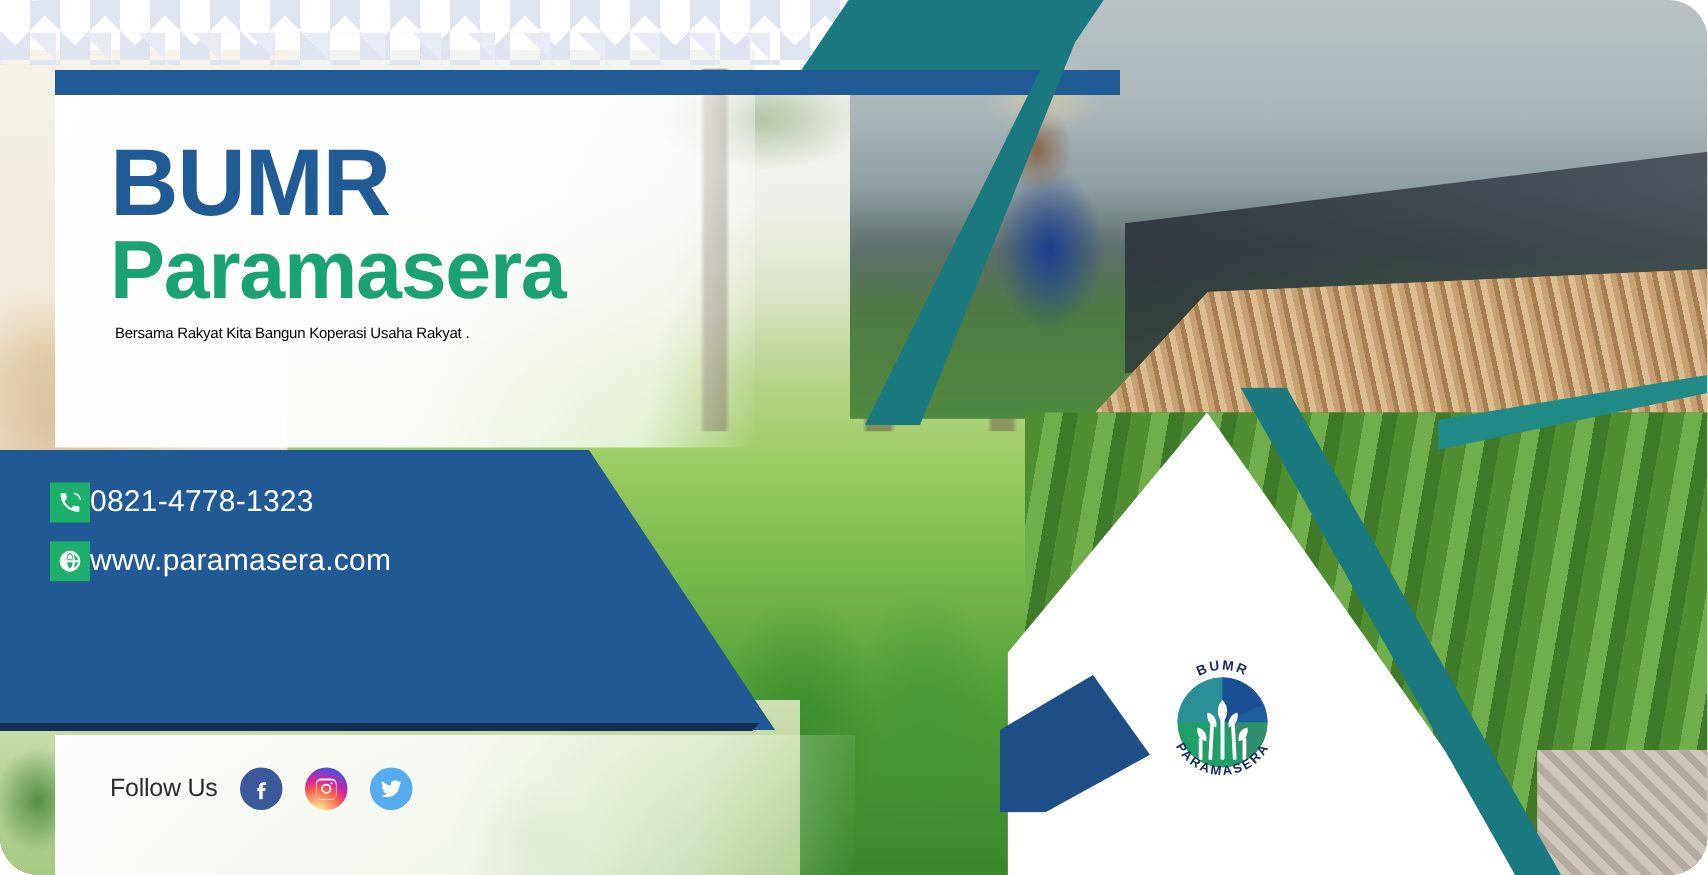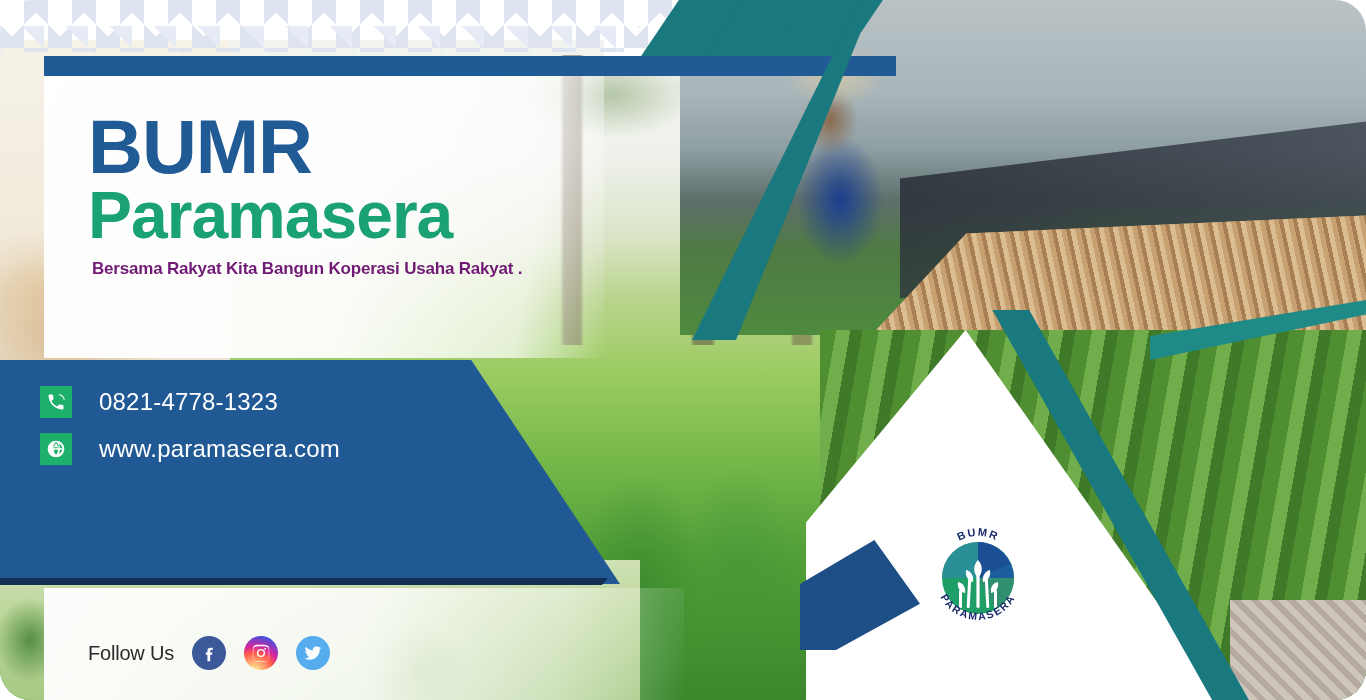--- a/index.html
+++ b/index.html
@@ -117,30 +117,30 @@
 
   
   #contact-panel{position:absolute;left:0;top:360px;width:620px;height:224px;background:#215994;
     clip-path:polygon(0% 0%, 76% 0%, 100% 100%, 0% 100%);}
   #contact-panel-shadow{position:absolute;left:0;top:578px;width:608px;height:7px;background:#132f54;
     clip-path:polygon(0% 0%, 100% 0%, 99% 100%, 0% 100%);}
   #contact-list{position:absolute;left:40px;top:378px;width:520px;}
   .contact-row{display:flex;align-items:center;height:47px;margin-bottom:0;}
   .badge{width:32px;height:32px;background:#1db06a;display:flex;align-items:center;justify-content:center;flex:0 0 auto;}
   .badge svg{width:20px;height:20px;fill:#ffffff;}
-  .contact-text{color:#ffffff;font-size:24px;letter-spacing:.2px;margin-left:27px;white-space:nowrap;}
+  .contact-text{color:#ffffff;font-size:24px;letter-spacing:.2px;white-space:nowrap;}
 
   
   #headline{position:absolute;left:88px;top:112px;width:520px;}
   #title-main{font-size:76px;font-weight:bold;color:#215b96;letter-spacing:-1px;line-height:.92;margin:0;}
   #title-sub{font-size:66px;font-weight:bold;color:#1aa174;letter-spacing:-1px;line-height:1.02;margin:0;}
-  #tagline{font-size:17px;color:#701a75;font-weight:bold;margin:10px 0 0 4px;letter-spacing:-.2px;}
-
-  
-  #follow{position:absolute;left:88px;top:636px;display:flex;align-items:center;gap:18px;}
+  #tagline{font-size:12px;color:#000000;font-weight:normal;margin:10px 0 0 4px;letter-spacing:-.2px;}
+
+  
+  #follow{position:absolute;left:88px;top:614px;display:flex;align-items:center;gap:18px;}
   #follow-label{font-size:20px;color:#2b2b2b;letter-spacing:-.2px;}
   .social{width:34px;height:34px;border-radius:50%;display:flex;align-items:center;justify-content:center;}
   .social svg{width:20px;height:20px;fill:#fff;}
   #social-facebook{background:#3b5998;}
   #social-instagram{background:radial-gradient(circle at 30% 107%,#fdf497 0%,#fdf497 5%,#fd5949 45%,#d6249f 60%,#285AEB 90%);}
   #social-twitter{background:#55acee;}
 
   
   #logo{position:absolute;left:918px;top:512px;width:120px;height:130px;}
   #logo svg{width:120px;height:130px;}

